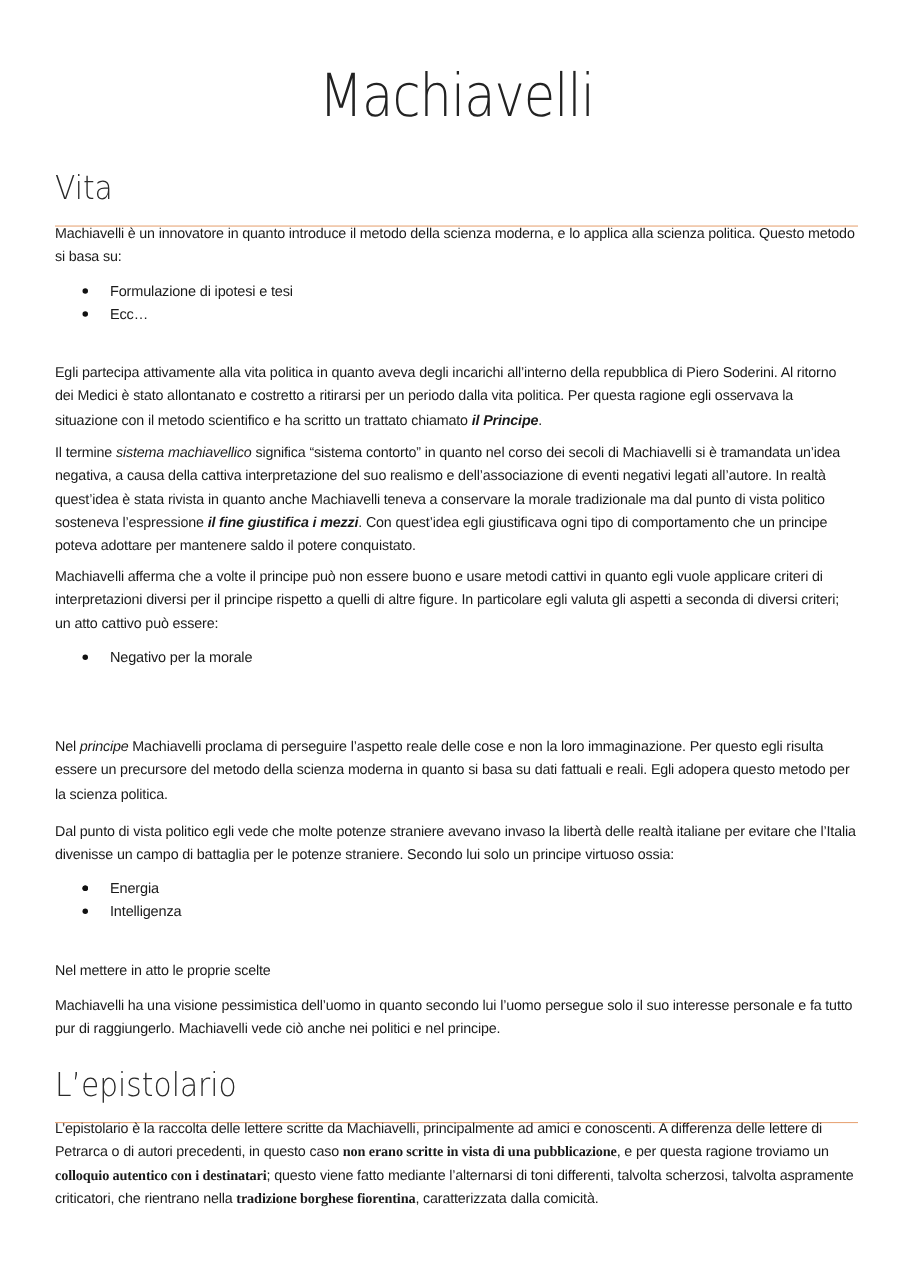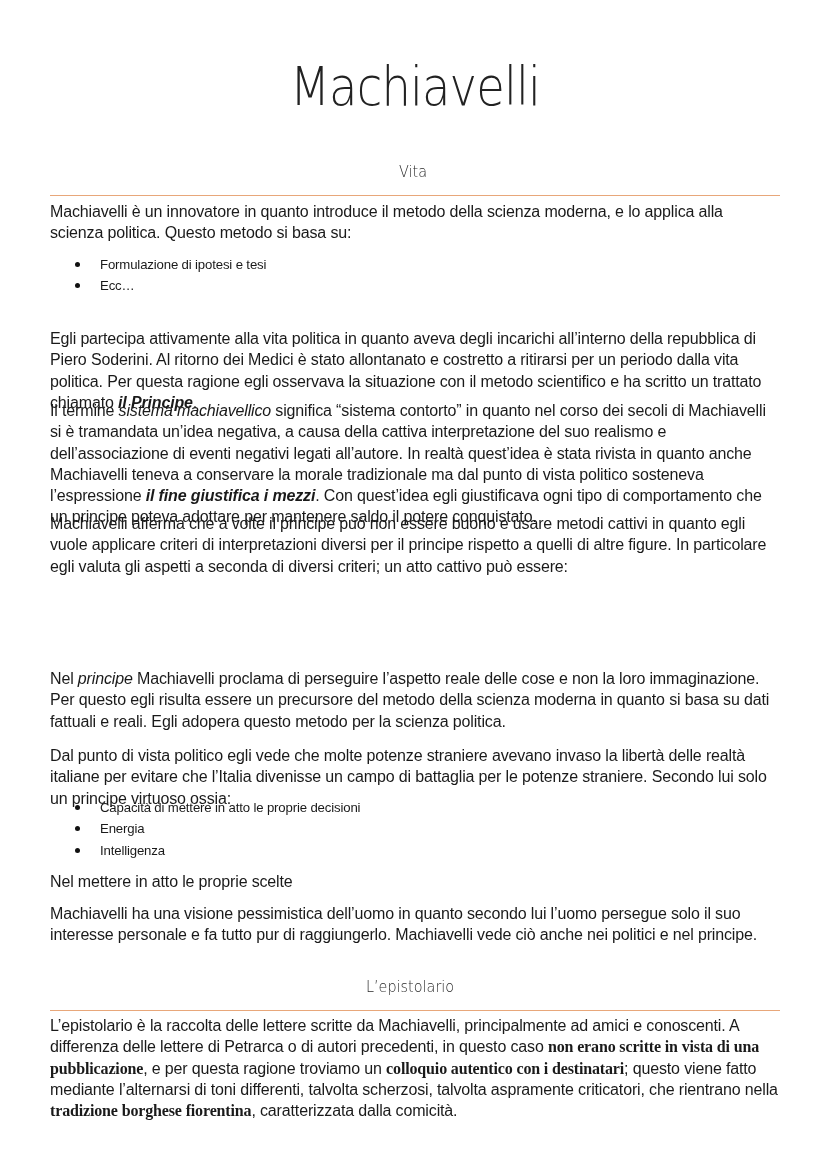--- a/index.html
+++ b/index.html
@@ -36,39 +36,38 @@
       transform: scaleX(0.86);
       transform-origin: center;
     }
     .section-heading {
       position: absolute;
       left: 0;
       width: 730px;
       margin: 0;
       font-family: "DejaVu Sans", sans-serif;
       font-weight: 200;
-      font-size: 16px;
+      font-size: 30px;
       color: #2a2a2a;
       border-bottom: 1.5px solid #e8a77a;
-      padding-bottom: 8px;
+      padding-bottom: 18px;
       line-height: 30px;
       transform-origin: left;
-      text-align: center;
     }
     .section-heading span {
       display: inline-block;
       transform: scaleX(0.9);
       transform-origin: left;
     }
     .para {
       position: absolute;
       left: 0;
       width: 730px;
       margin: 0;
-      font-size: 16px;
+      font-size: 13px;
       line-height: 21.3px;
       color: #1a1a1a;
       letter-spacing: -0.15px;
     }
     .bullets {
       position: absolute;
       left: 0;
       width: 730px;
       margin: 0;
       padding: 0;
@@ -116,30 +115,33 @@
     </li>
   </ul>
 
   <p class="para" style="top:328px;"><span>Egli partecipa attivamente alla vita politica in quanto aveva degli incarichi all’interno della repubblica di Piero Soderini. Al ritorno dei Medici è stato allontanato e costretto a ritirarsi per un periodo dalla vita politica. Per questa ragione egli osservava la situazione con il metodo scientifico e ha scritto un trattato chiamato </span><span class="bi">il Principe</span><span>.</span></p>
 
   <p class="para" style="top:400px;"><span>Il termine </span><i>sistema machiavellico</i><span> significa “sistema contorto” in quanto nel corso dei secoli di Machiavelli si è tramandata un’idea negativa, a causa della cattiva interpretazione del suo realismo e dell’associazione di eventi negativi legati all’autore. In realtà quest’idea è stata rivista in quanto anche Machiavelli teneva a conservare la morale tradizionale ma dal punto di vista politico sosteneva l’espressione </span><span class="bi">il fine giustifica i mezzi</span><span>. Con quest’idea egli giustificava ogni tipo di comportamento che un principe poteva adottare per mantenere saldo il potere conquistato.</span></p>
 
   <p class="para" style="top:513px;">Machiavelli afferma che a volte il principe può non essere buono e usare metodi cattivi in quanto egli vuole applicare criteri di interpretazioni diversi per il principe rispetto a quelli di altre figure. In particolare egli valuta gli aspetti a seconda di diversi criteri; un atto cattivo può essere:</p>
 
   <ul class="bullets" style="top:587px;">
+    <li>
+      <span class="dot"></span>
+      <span>Negativo per la morale</span>
+    </li>
   </ul>
 
   <p class="para" style="top:640px;margin-top:28px;"><span>Nel </span><i>principe</i><span> Machiavelli proclama di perseguire l’aspetto reale delle cose e non la loro immaginazione. Per questo egli risulta essere un precursore del metodo della scienza moderna in quanto si basa su dati fattuali e reali. Egli adopera questo metodo per la scienza politica.</span></p>
 
   <p class="para" style="top:745px;">Dal punto di vista politico egli vede che molte potenze straniere avevano invaso la libertà delle realtà italiane per evitare che l’Italia divenisse un campo di battaglia per le potenze straniere. Secondo lui solo un principe virtuoso ossia:</p>
 
   <ul class="bullets" style="top:797px;">
     <li>
       <span class="dot"></span>
-      <span>Capacità di mettere in atto le proprie decisioni</span>
     </li>
     <li>
       <span class="dot"></span>
       <span>Energia</span>
     </li>
     <li>
       <span class="dot"></span>
       <span>Intelligenza</span>
     </li>
   </ul>

